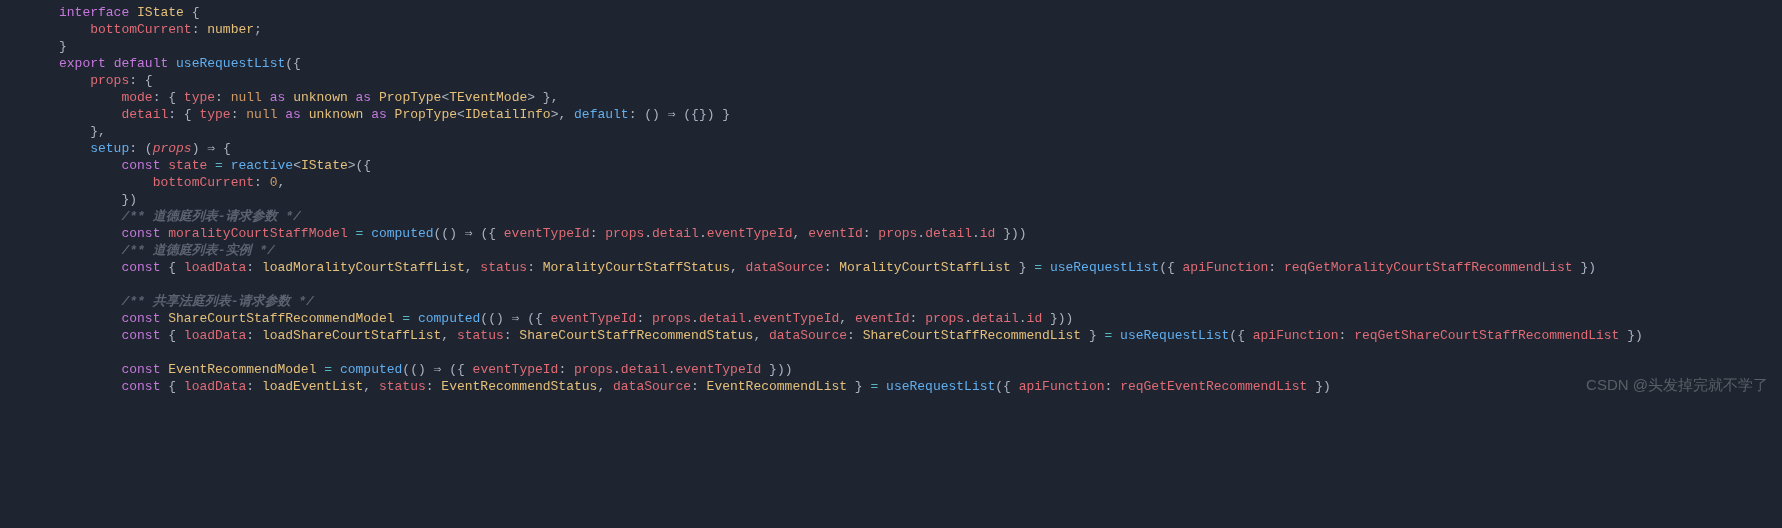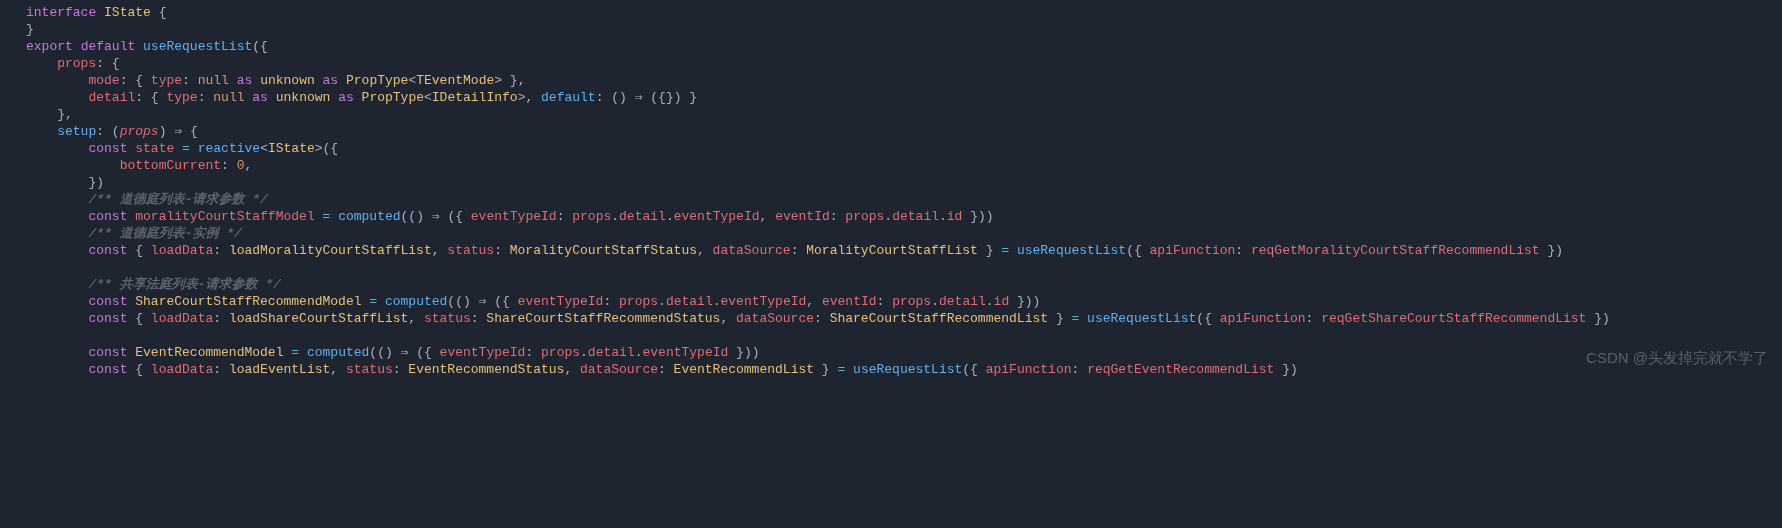--- a/index.html
+++ b/index.html
@@ -10,44 +10,46 @@
     font-size: 13px;
     line-height: 17px;
     padding: 4px 0;
     width: 1782px;
     overflow: hidden;
     position: relative;
   }
   .line {
     white-space: pre;
     padding-left: 26px;
+    margin-left: 33px;
   }
   .k-red { color: #e06c75; }
   .k-purple { color: #c678dd; }
   .k-blue { color: #61afef; }
   .k-yellow { color: #e5c07b; }
   .k-cyan { color: #56b6c2; }
   .k-orange { color: #d19a66; }
   .k-gray { color: #abb2bf; }
   .k-comment { color: #5c6370; font-style: italic; font-weight: bold; }
   .watermark {
     position: absolute;
-    bottom: 16px;
+    bottom: 6px;
     right: 14px;
     color: rgba(200,200,200,0.35);
     font-size: 15px;
     font-family: sans-serif;
     text-align: right;
   }
 </style>
 </head>
 <body>
 
 <div>
 <div class="line"><span class="k-purple">interface</span> <span class="k-yellow">IState</span> <span class="k-gray">{</span></div>
+<div class="line">    <span class="k-red">bottomCurrent</span><span class="k-gray">: </span><span class="k-yellow">number</span><span class="k-gray">;</span></div>
 <div class="line"><span class="k-gray">}</span></div>
 <div class="line"><span class="k-purple">export</span> <span class="k-purple">default</span> <span class="k-blue">useRequestList</span><span class="k-gray">({</span></div>
 <div class="line">    <span class="k-red">props</span><span class="k-gray">: {</span></div>
 <div class="line">        <span class="k-red">mode</span><span class="k-gray">: { </span><span class="k-red">type</span><span class="k-gray">: </span><span class="k-orange">null</span> <span class="k-purple">as</span> <span class="k-yellow">unknown</span> <span class="k-purple">as</span> <span class="k-yellow">PropType</span><span class="k-gray">&lt;</span><span class="k-yellow">TEventMode</span><span class="k-gray">&gt; },</span></div>
 <div class="line">        <span class="k-red">detail</span><span class="k-gray">: { </span><span class="k-red">type</span><span class="k-gray">: </span><span class="k-orange">null</span> <span class="k-purple">as</span> <span class="k-yellow">unknown</span> <span class="k-purple">as</span> <span class="k-yellow">PropType</span><span class="k-gray">&lt;</span><span class="k-yellow">IDetailInfo</span><span class="k-gray">&gt;, </span><span class="k-blue">default</span><span class="k-gray">: </span><span class="k-gray">() ⇒ ({}) }</span></div>
 <div class="line">    <span class="k-gray">},</span></div>
 <div class="line">    <span class="k-blue">setup</span><span class="k-gray">: (</span><span class="k-red" style="font-style:italic">props</span><span class="k-gray">) ⇒ {</span></div>
 <div class="line">        <span class="k-purple">const</span> <span class="k-red">state</span> <span class="k-cyan">=</span> <span class="k-blue">reactive</span><span class="k-gray">&lt;</span><span class="k-yellow">IState</span><span class="k-gray">&gt;({</span></div>
 <div class="line">            <span class="k-red">bottomCurrent</span><span class="k-gray">: </span><span class="k-orange">0</span><span class="k-gray">,</span></div>
 <div class="line">        <span class="k-gray">})</span></div>

